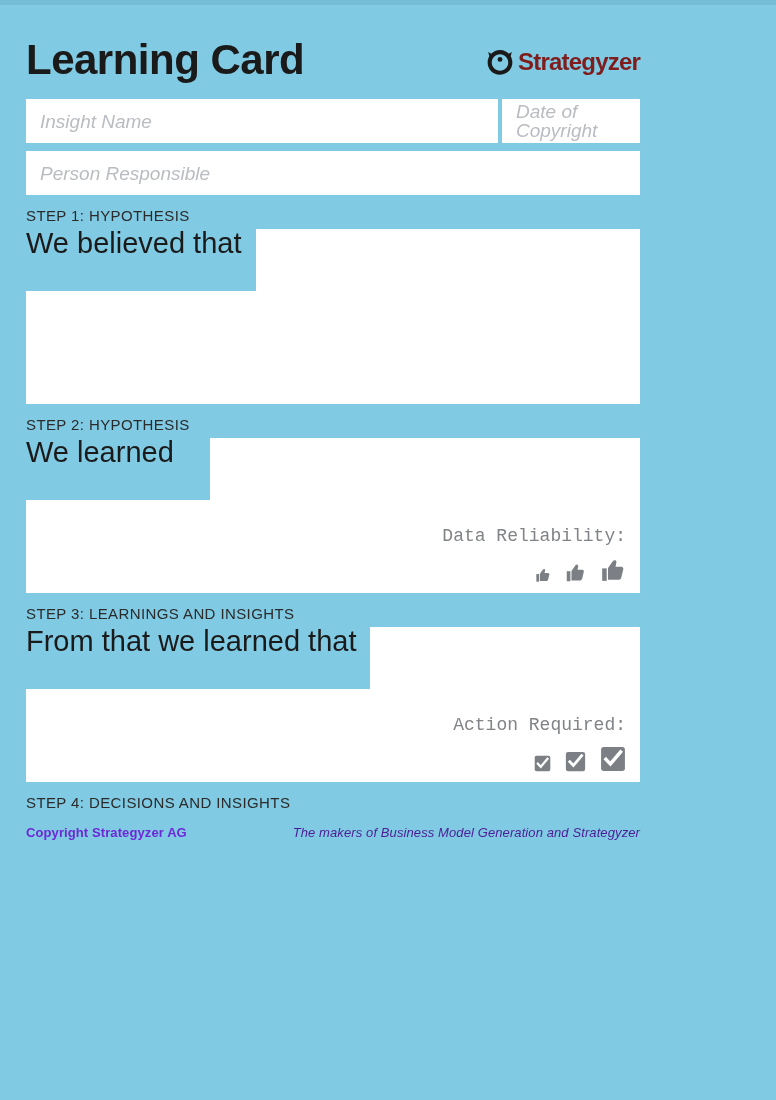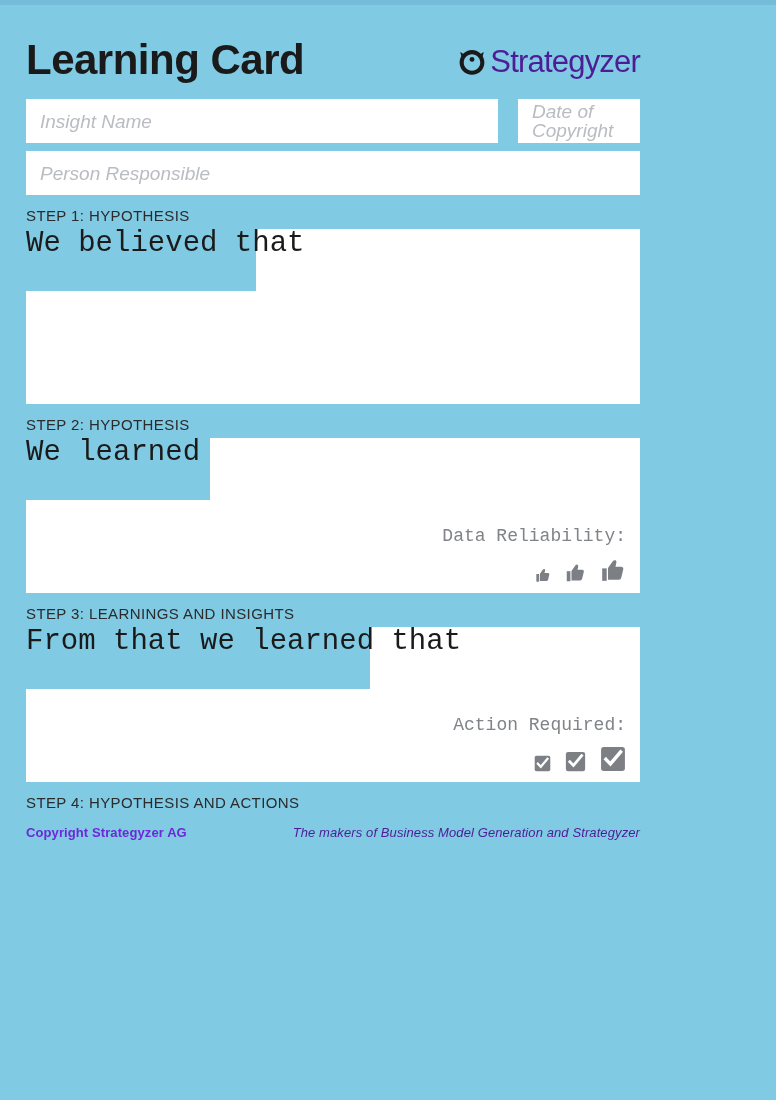--- a/index.html
+++ b/index.html
@@ -55,31 +55,31 @@
     align-items: center;
     gap: 3px;
     padding-bottom: 8px;
   }
   .brand-mark {
     width: 30px;
     height: 30px;
     display: block;
   }
   .brand-name {
-    font-size: 31px;
-    font-weight: normal;
-    color: #4c1d95;
+    font-size: 24px;
+    font-weight: bold;
+    color: #7f1d1d;
     letter-spacing: -0.8px;
     line-height: 1;
   }
 
   
   .meta-row {
     display: flex;
-    gap: 20px;
+    gap: 4px;
     margin-top: 14px;
     justify-content: flex-end;
   }
   .field {
     background: #ffffff;
     height: 44px;
     display: flex;
     align-items: center;
     padding: 0 14px;
     box-sizing: border-box;
@@ -118,21 +118,20 @@
   
   .prompt {
     position: absolute;
     top: 0; left: 0;
     background: #80cae3;
     height: 62px;
     display: flex;
     align-items: flex-start;
     box-sizing: border-box;
     padding-right: 32px;
-    font-family: Liberation Mono, monospace;
   }
   .prompt-text {
     font-size: 29px;
     color: #1a1a1a;
     line-height: 1;
     white-space: nowrap;
   }
 
   
   .rating {
@@ -278,21 +277,21 @@
               <rect x="1" y="1" width="22" height="22" rx="2.5" fill="#7c8085"></rect>
               <path d="M5.5 12.3 9.6 16.6 19 5.4" fill="none" stroke="#ffffff" stroke-width="3.2" stroke-linecap="square"></path>
             </svg>
           </span>
         </div>
       </div>
     </div>
   </div>
 
   <div class="step step4">
-    <div class="step-label">STEP 4: HYPOTHESIS AND ACTIONS</div>
+    <div class="step-label">STEP 4: DECISIONS AND INSIGHTS</div>
   </div>
 
   <div class="footer">
     <span class="copyright">Copyright Strategyzer AG</span>
     <span class="tagline">The makers of Business Model Generation and Strategyzer</span>
   </div>
 
 </div>
 
 </body></html>

